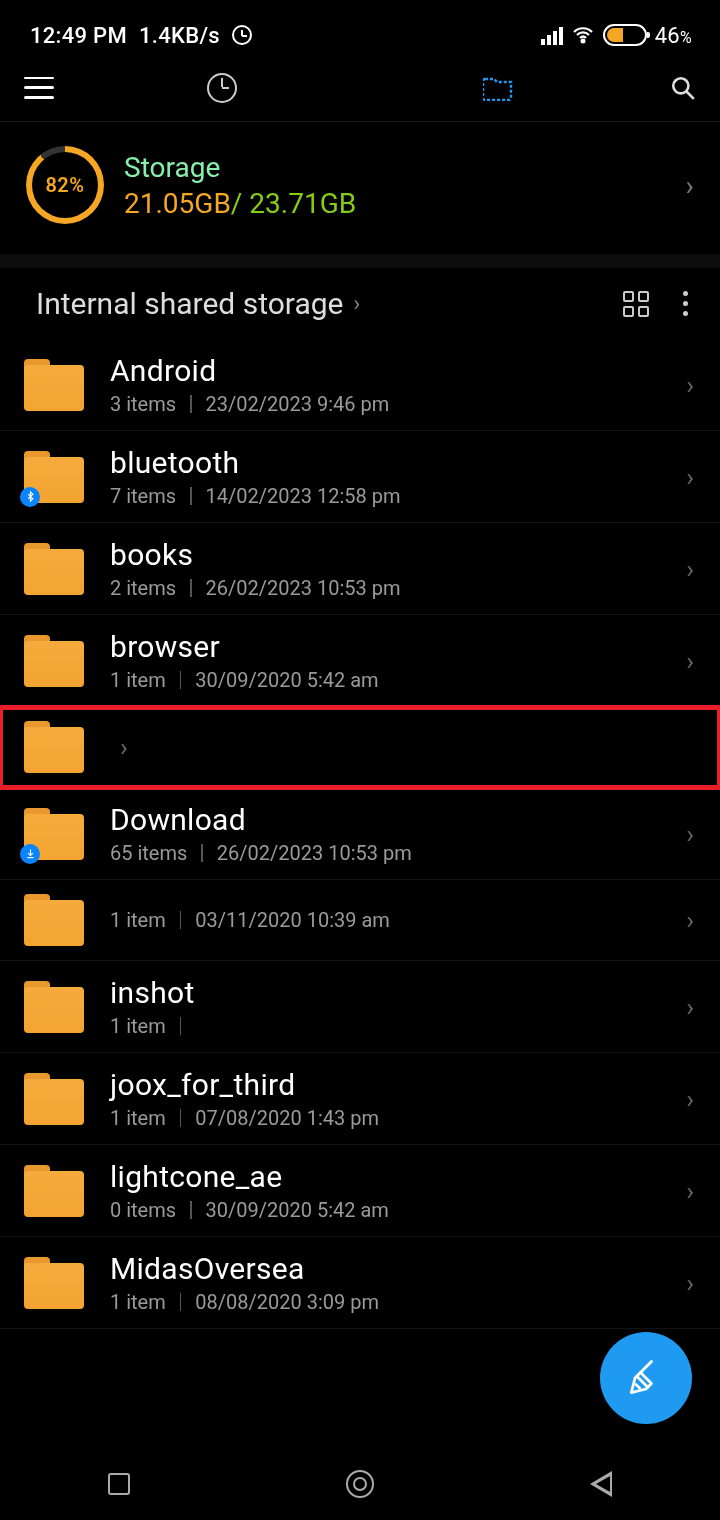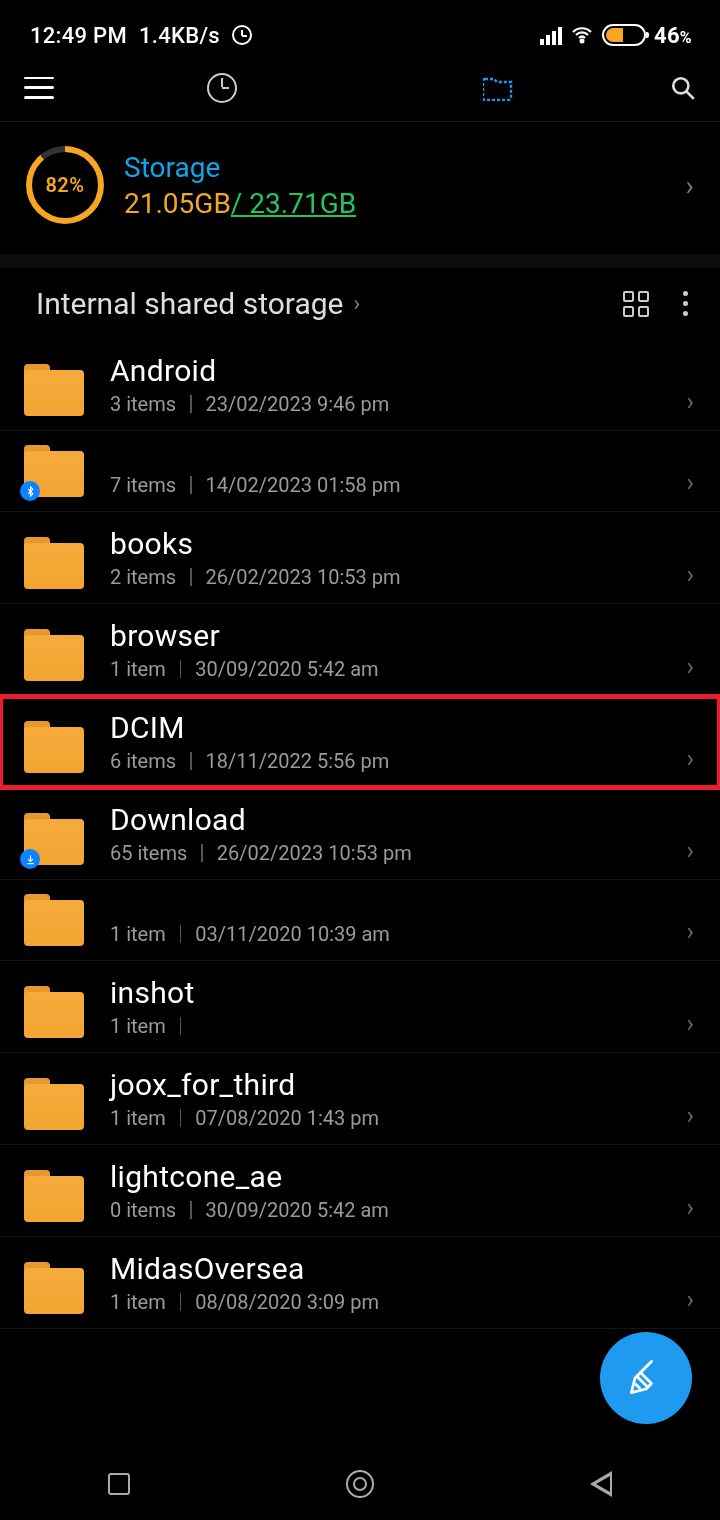--- a/index.html
+++ b/index.html
@@ -16,21 +16,21 @@
   .sig-bars { display:flex; align-items:flex-end; gap:2px; height:20px; }
   .sig-bars span { width:4px; background:#fff; }
   .sig-bars span:nth-child(1){height:6px}
   .sig-bars span:nth-child(2){height:10px}
   .sig-bars span:nth-child(3){height:14px}
   .sig-bars span:nth-child(4){height:18px}
   .wifi-icon { width:24px; height:24px; display:flex; align-items:center; justify-content:center; }
   .battery { width:44px; height:22px; border:2px solid #fff; border-radius:12px; position:relative; display:flex; align-items:center; padding:2px; }
   .battery::after { content:""; position:absolute; right:-5px; top:6px; width:3px; height:6px; background:#fff; border-radius:0 2px 2px 0; }
   .battery-fill { height:100%; width:46%; background:#f5a623; border-radius:8px 0 0 8px; }
-  .batt-pct { font-size:22px; font-weight:700; }
+  .batt-pct { font-size:22px; font-weight:400; }
   .batt-pct small{ font-size:16px; }
 
   
   .top-tabs { height:68px; display:flex; align-items:center; padding:0 24px; border-bottom:1px solid #1a1a1a; }
   .top-tabs .slot { flex:1; display:flex; justify-content:center; align-items:center; }
   .ham { width:30px; height:22px; display:flex; flex-direction:column; justify-content:space-between; }
   .ham span{ height:2.5px; background:#fff; border-radius:2px; }
   .clock-icon{ width:30px; height:30px; border:2.5px solid #ccc; border-radius:50%; position:relative;}
   .clock-icon::before{content:"";position:absolute;width:2px;height:9px;background:#ccc;left:12px;top:3px;}
   .clock-icon::after{content:"";position:absolute;width:7px;height:2px;background:#ccc;left:13px;top:12px;}
@@ -38,41 +38,41 @@
   .search-icon{ width:26px; height:26px; }
 
   
   .storage-card{ display:flex; align-items:center; padding:24px 26px 30px; gap:20px; }
   .ring{ width:78px; height:78px; border-radius:50%;
          background: conic-gradient(#f5a623 0% 89%, #333 89% 100%);
          display:flex; align-items:center; justify-content:center; position:relative;}
   .ring::before{ content:""; position:absolute; width:66px; height:66px; background:#000; border-radius:50%;}
   .ring span{ position:relative; font-size:20px; font-weight:600; color:#f5a623; letter-spacing:0.5px;}
   .storage-text{ flex:1; }
-  .storage-title{ font-size:28px; font-weight:400; color:#0ea5e9; margin-bottom:3px;}
+  .storage-title{ font-size:28px; font-weight:400; color:#86efac; margin-bottom:3px;}
   .storage-nums{ font-size:28px; font-weight:400;}
   .used{ color:#f5a623; }
-  .total{ color:#22c55e;text-decoration:underline; }
+  .total{ color:#84cc16; }
   .chev{ color:#777; font-size:28px; }
 
   .section-gap{ height:14px; background:#0d0d0d; }
 
   
   .crumb-row{ display:flex; align-items:center; padding:18px 26px 18px 36px; }
   .crumb{ font-size:30px; color:#ddd; display:flex; align-items:center; gap:6px;}
   .crumb-chev{ font-size:22px; color:#888; margin-left:4px;}
   .crumb-spacer{ flex:1; }
   .grid-icon{ width:26px; height:26px; display:grid; grid-template-columns:1fr 1fr; grid-template-rows:1fr 1fr; gap:4px; margin-right:34px;}
   .grid-icon span{ border:2px solid #ccc; border-radius:2px;}
   .dots{ display:flex; flex-direction:column; gap:5px; padding-right:6px;}
   .dots span{ width:5px; height:5px; background:#ccc; border-radius:50%;}
 
   
   .list{ }
-  .row{ display:flex; align-items:flex-end; padding:14px 26px 14px 24px; border-bottom:1px solid #141414; position:relative;}
+  .row{ display:flex; align-items:center; padding:14px 26px 14px 24px; border-bottom:1px solid #141414; position:relative;}
   .row.highlight{ outline:5px solid #e91e28; outline-offset:-3px; }
   .folder-icn{ width:60px; height:52px; position:relative; flex-shrink:0; margin-right:26px;}
   .folder-icn .tab{ position:absolute; top:0; left:0; width:26px; height:10px; background:#e9982e; border-radius:4px 4px 0 0;}
   .folder-icn .body{ position:absolute; top:6px; left:0; width:60px; height:46px; background:linear-gradient(#f5ab3c,#f3a431); border-radius:4px;}
   .badge{ position:absolute; bottom:-4px; left:-4px; width:20px; height:20px; border-radius:50%; display:flex; align-items:center; justify-content:center;}
   .badge.bt{ background:#0a84ff; }
   .badge.dl{ background:#0a84ff; }
   .badge svg{ width:11px; height:11px; }
   .row-text{ flex:1; min-width:0;}
   .row-title{ font-size:30px; font-weight:400; color:#fff; margin-bottom:4px; letter-spacing:0.3px;}
@@ -201,24 +201,25 @@
       <div class="folder-icn">
         <div class="tab"></div>
         <div class="body"></div>
         <div class="badge bt">
           <svg viewBox="0 0 24 24" fill="none" stroke="#fff" stroke-width="2.5">
             <path d="M7 7l10 10-5 5V2l5 5L7 17"></path>
           </svg>
         </div>
       </div>
       <div class="row-text">
+        <div class="row-title">bluetooth</div>
         <div class="row-sub">
           <span>7 items</span>
           <span class="divider"></span>
-          <span>14/02/2023 01:58 pm</span>
+          <span>14/02/2023 12:58 pm</span>
         </div>
       </div>
       <div class="row-chev">›</div>
     </div>
     <div class="row">
       <div class="folder-icn">
         <div class="tab"></div>
         <div class="body"></div>
       </div>
       <div class="row-text">
@@ -243,28 +244,20 @@
           <span class="divider"></span>
           <span>30/09/2020 5:42 am</span>
         </div>
       </div>
       <div class="row-chev">›</div>
     </div>
     <div class="row highlight">
       <div class="folder-icn">
         <div class="tab"></div>
         <div class="body"></div>
-      </div>
-      <div class="row-text">
-        <div class="row-title">DCIM</div>
-        <div class="row-sub">
-          <span>6 items</span>
-          <span class="divider"></span>
-          <span>18/11/2022 5:56 pm</span>
-        </div>
       </div>
       <div class="row-chev">›</div>
     </div>
     <div class="row">
       <div class="folder-icn">
         <div class="tab"></div>
         <div class="body"></div>
         <div class="badge dl">
           <svg viewBox="0 0 24 24" fill="none" stroke="#fff" stroke-width="2.5">
             <path d="M12 3v12"></path>

